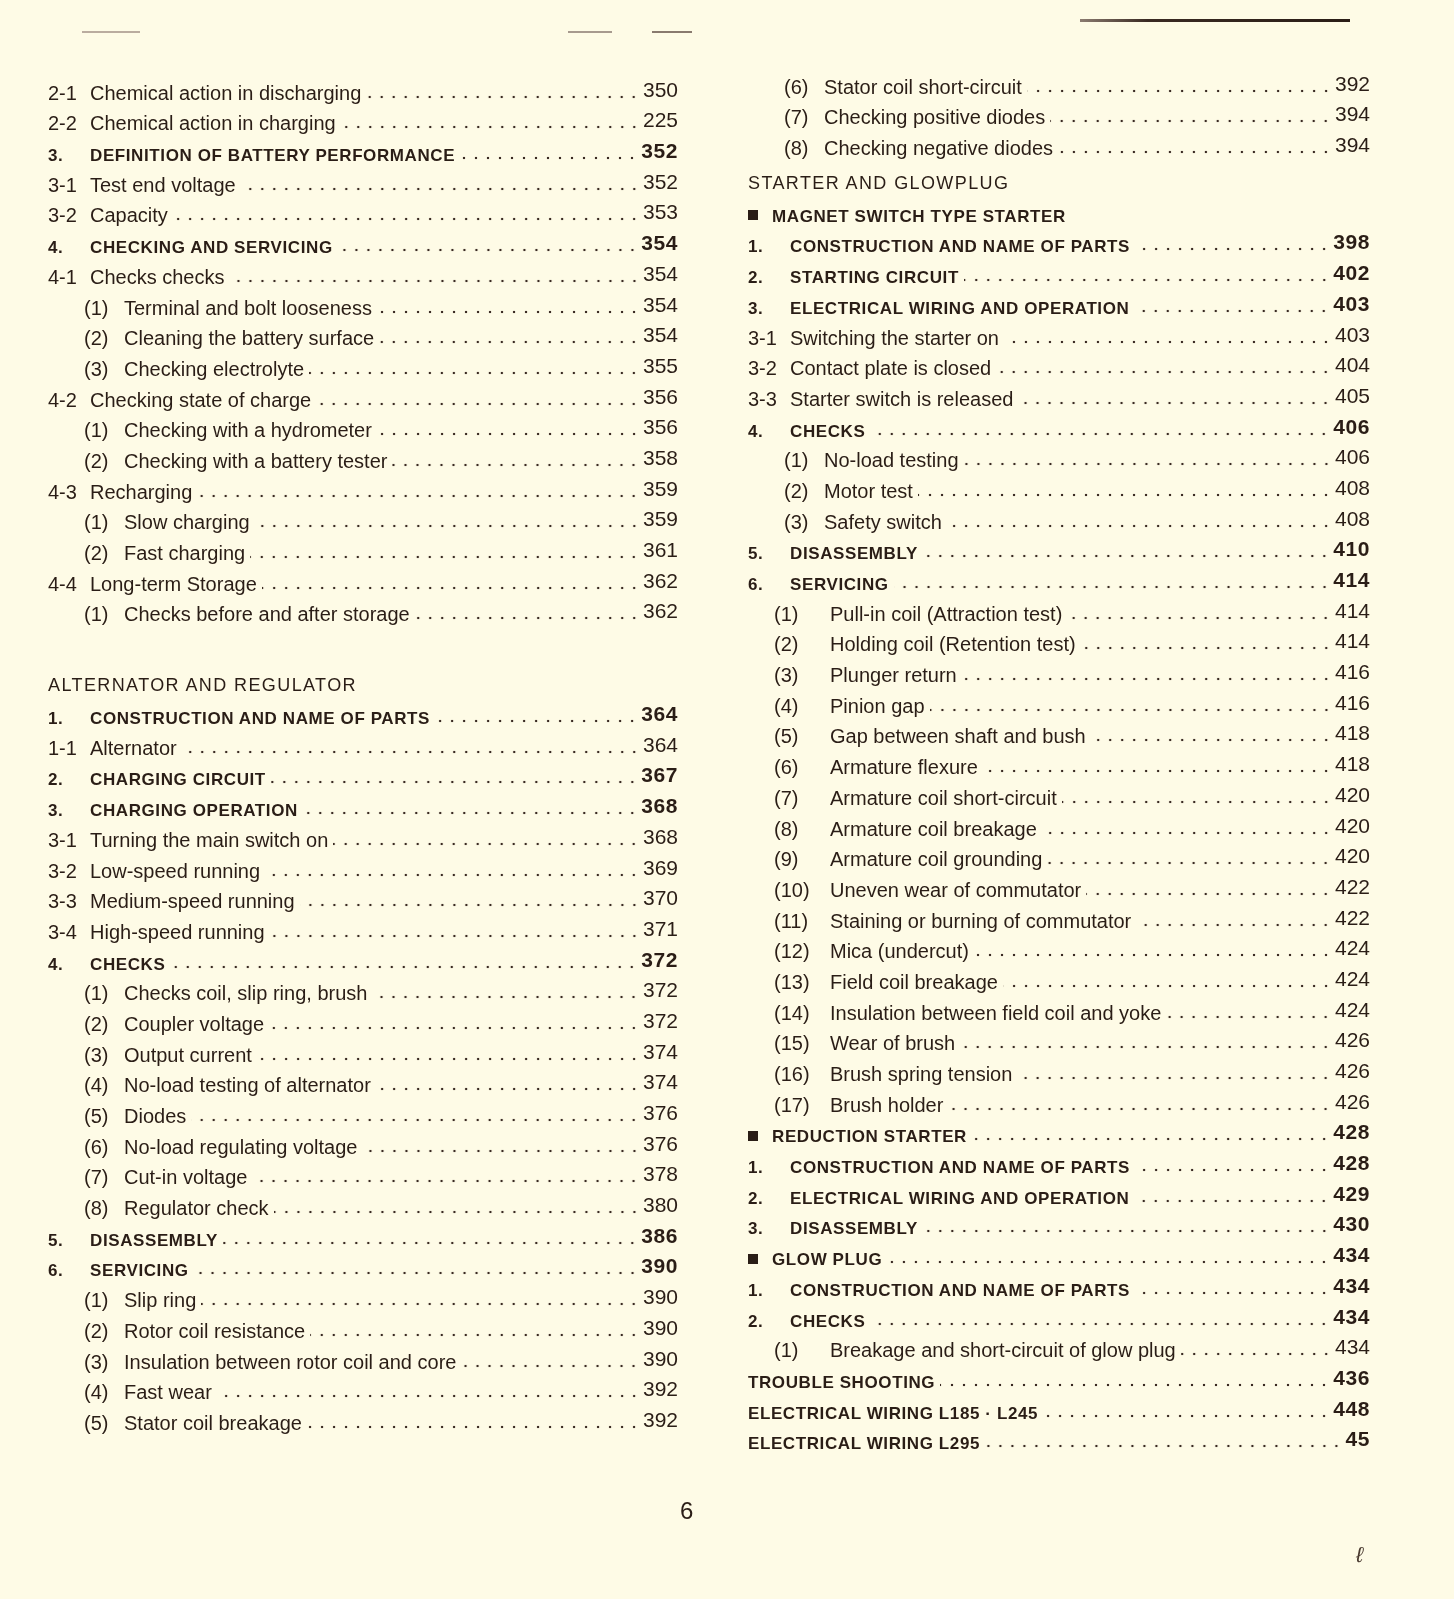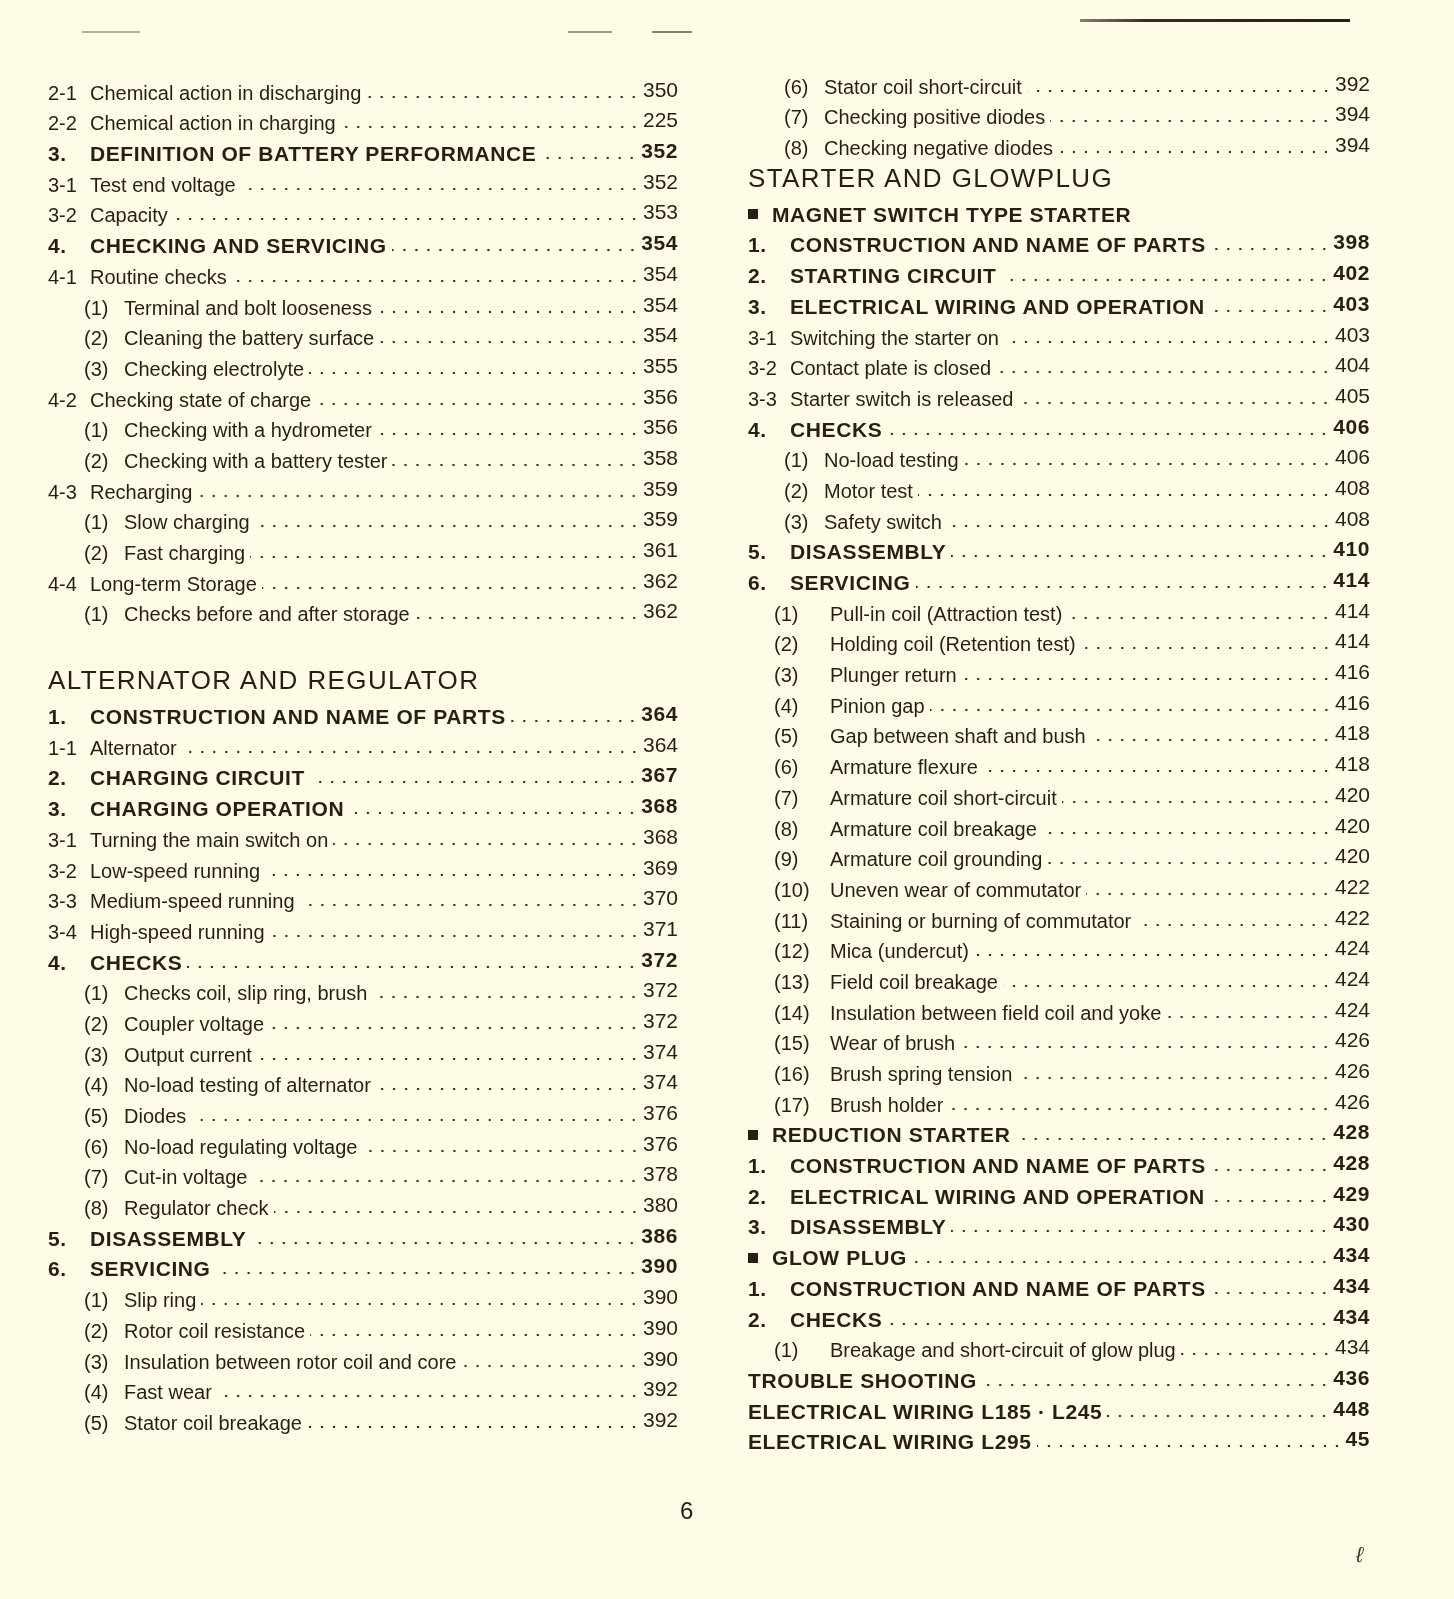--- a/index.html
+++ b/index.html
@@ -33,29 +33,29 @@
     flex: 1 1 auto;
     height: 4px;
     margin: 0 3px 4px 3px;
     background-image: radial-gradient(circle, #3a2a22 1.3px, transparent 1.6px);
     background-size: 12px 4px;
     background-repeat: repeat-x;
     background-position: right center;
   }
   .row .page { flex: 0 0 auto; font-size: 21px; padding-bottom: 3px; }
   .row.bold { font-weight: bold; letter-spacing: .6px; }
-  .row.bold .label { font-size: 21px; }
+  .row.bold .label { font-size: 17px; }
   .row.sub .label { padding-left: 0; }
   .row.item .label { padding-left: 36px; }
   .row.item .num { min-width: 40px; }
   .row.item2 .label { padding-left: 26px; }
   .row.item2 .num { min-width: 56px; }
 
   .section-title {
-    font-size: 26px; font-weight: normal; letter-spacing: 1.4px;
+    font-size: 18px; font-weight: normal; letter-spacing: 1.4px;
     height: 36px; display: flex; align-items: flex-end;
   }
   .spacer { height: 36px; }
   .bullet { display: inline-block; width: 10px; height: 10px; background: #2a1d16; margin-right: 14px; vertical-align: middle; position: relative; top: -2px; }
 
   .page-number {
     position: absolute; left: 680px; top: 1497px;
     font-size: 24px;
   }
   .corner-mark {
@@ -96,21 +96,21 @@
       <span class="label"><span class="num">3-2</span><span>Capacity</span></span>
       <span class="leader"></span>
       <span class="page">353</span>
     </div>
     <div class="row bold">
       <span class="label"><span class="num">4.</span><span>CHECKING AND SERVICING</span></span>
       <span class="leader"></span>
       <span class="page">354</span>
     </div>
     <div class="row sub">
-      <span class="label"><span class="num">4-1</span><span>Routine checks</span></span>
+      <span class="label"><span class="num">4-1</span><span>Checks checks</span></span>
       <span class="leader"></span>
       <span class="page">354</span>
     </div>
     <div class="row item">
       <span class="label"><span class="num">(1)</span><span>Terminal and bolt looseness</span></span>
       <span class="leader"></span>
       <span class="page">354</span>
     </div>
     <div class="row item">
       <span class="label"><span class="num">(2)</span><span>Cleaning the battery surface</span></span>

